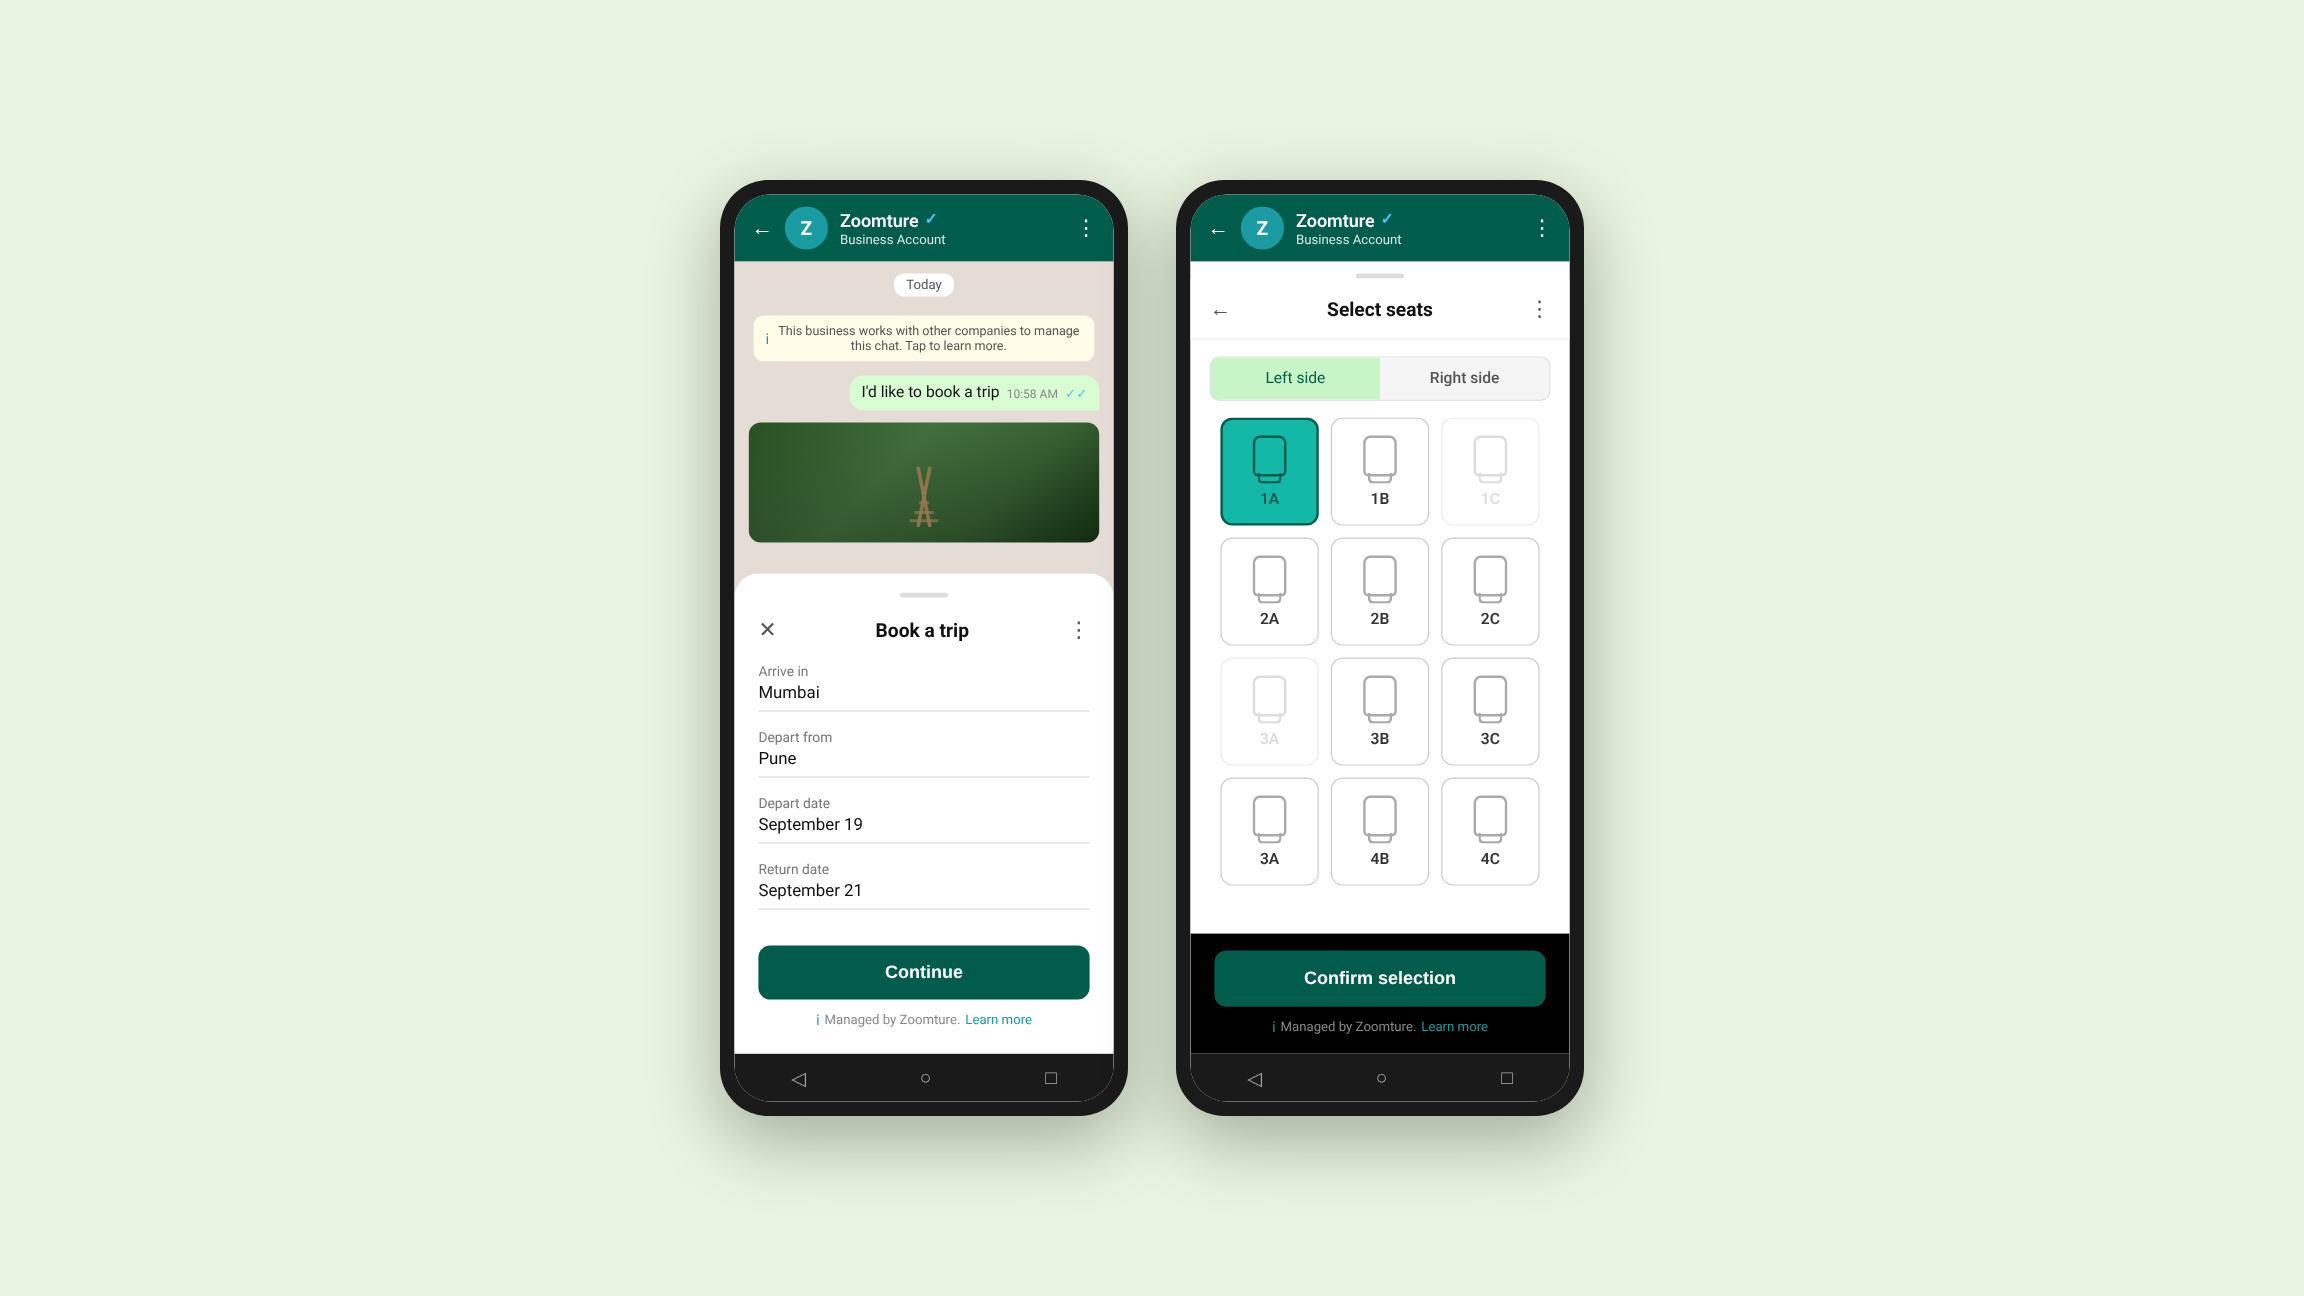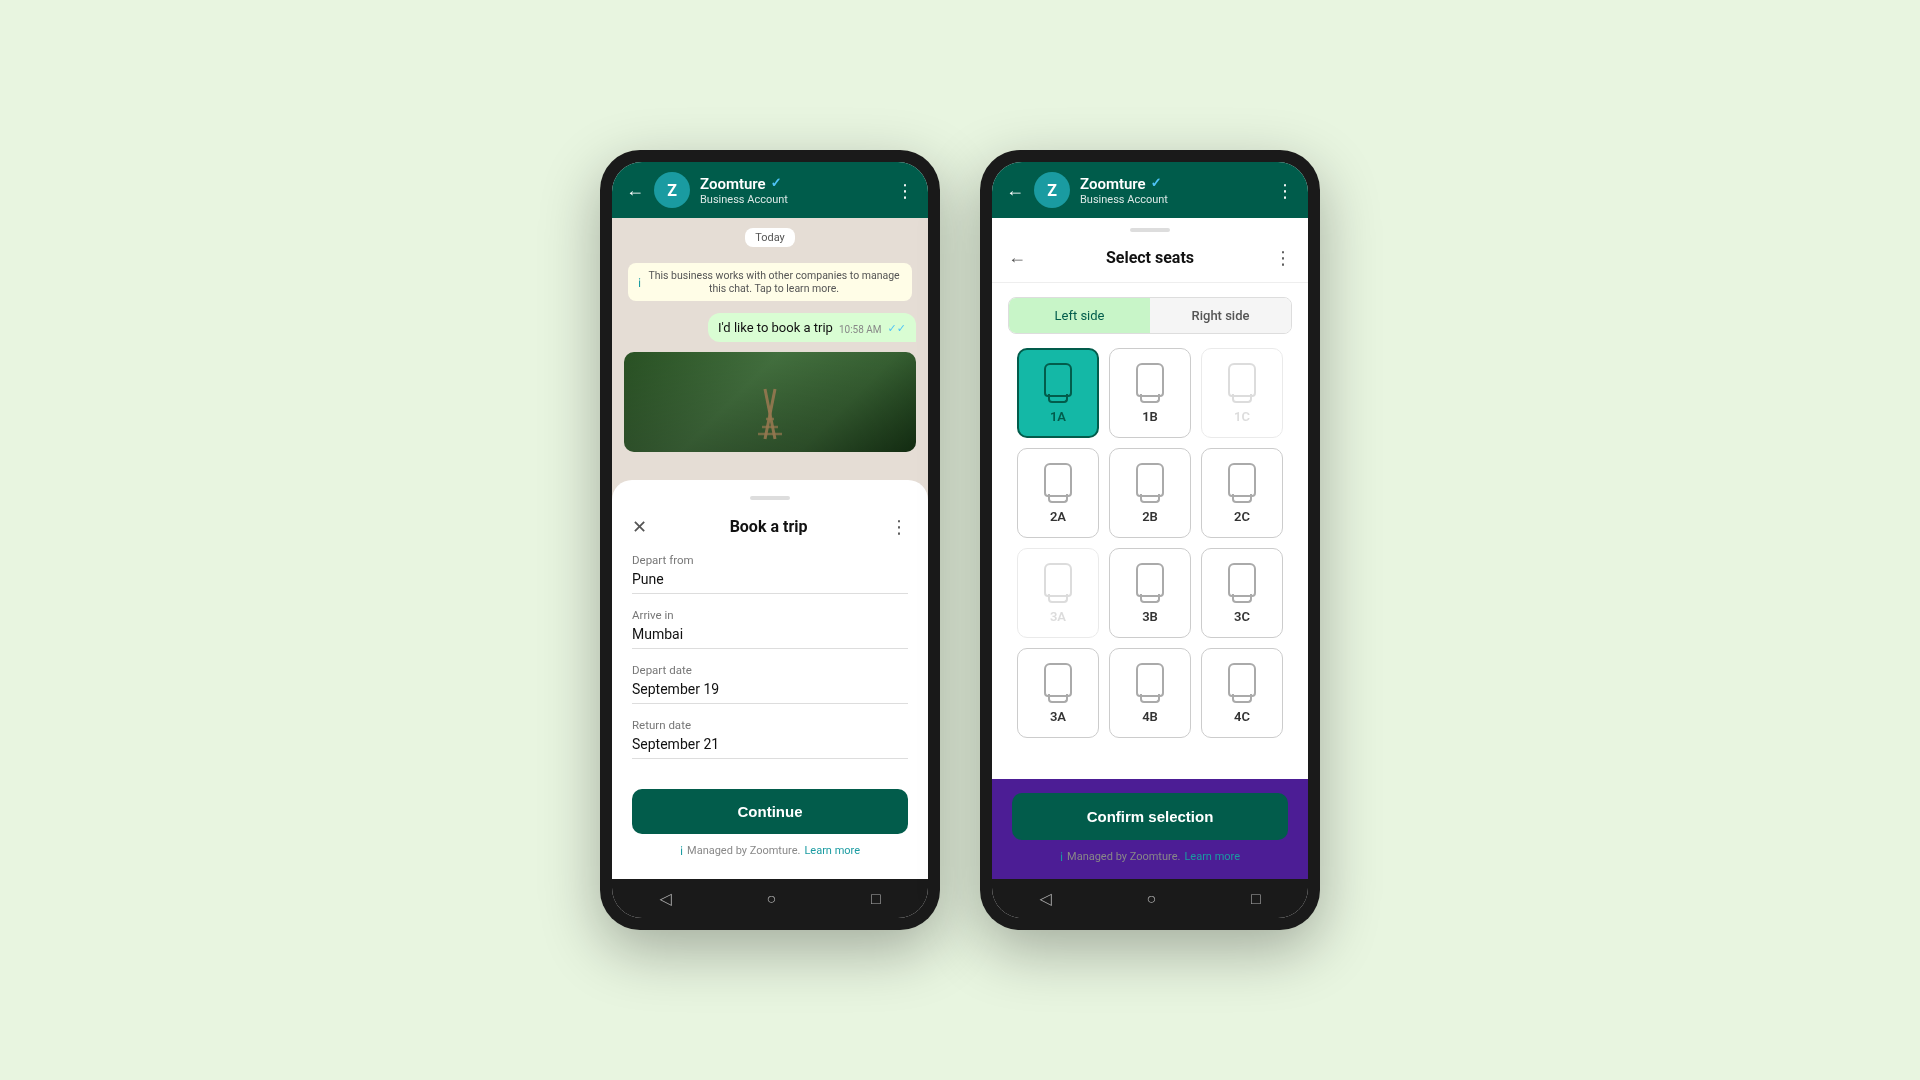--- a/index.html
+++ b/index.html
@@ -372,21 +372,21 @@
     }
     .seat.unavailable .seat-label {
       color: #aaa;
     }
     .seat.selected .seat-label {
       color: #025c4b;
     }
 
     .seat-bottom {
       padding: 14px 20px;
-      background: #4c1d95;
+      background: #000000;
     }
     .confirm-btn {
       background: #025c4b;
       color: white;
       border: none;
       width: 100%;
       padding: 15px;
       border-radius: 10px;
       font-size: 15px;
       font-weight: 600;
@@ -440,26 +440,26 @@
 
       <div class="bottom-sheet">
         <div class="sheet-handle"></div>
         <div class="sheet-header">
           <span class="sheet-close">✕</span>
           <span class="sheet-title">Book a trip</span>
           <span class="sheet-more">⋮</span>
         </div>
 
         <div class="form-group">
+          <div class="form-label">Arrive in</div>
+          <div class="form-value">Mumbai</div>
+        </div>
+        <div class="form-group">
           <div class="form-label">Depart from</div>
           <div class="form-value">Pune</div>
-        </div>
-        <div class="form-group">
-          <div class="form-label">Arrive in</div>
-          <div class="form-value">Mumbai</div>
         </div>
         <div class="form-group">
           <div class="form-label">Depart date</div>
           <div class="form-value">September 19</div>
         </div>
         <div class="form-group">
           <div class="form-label">Return date</div>
           <div class="form-value">September 21</div>
         </div>
 

